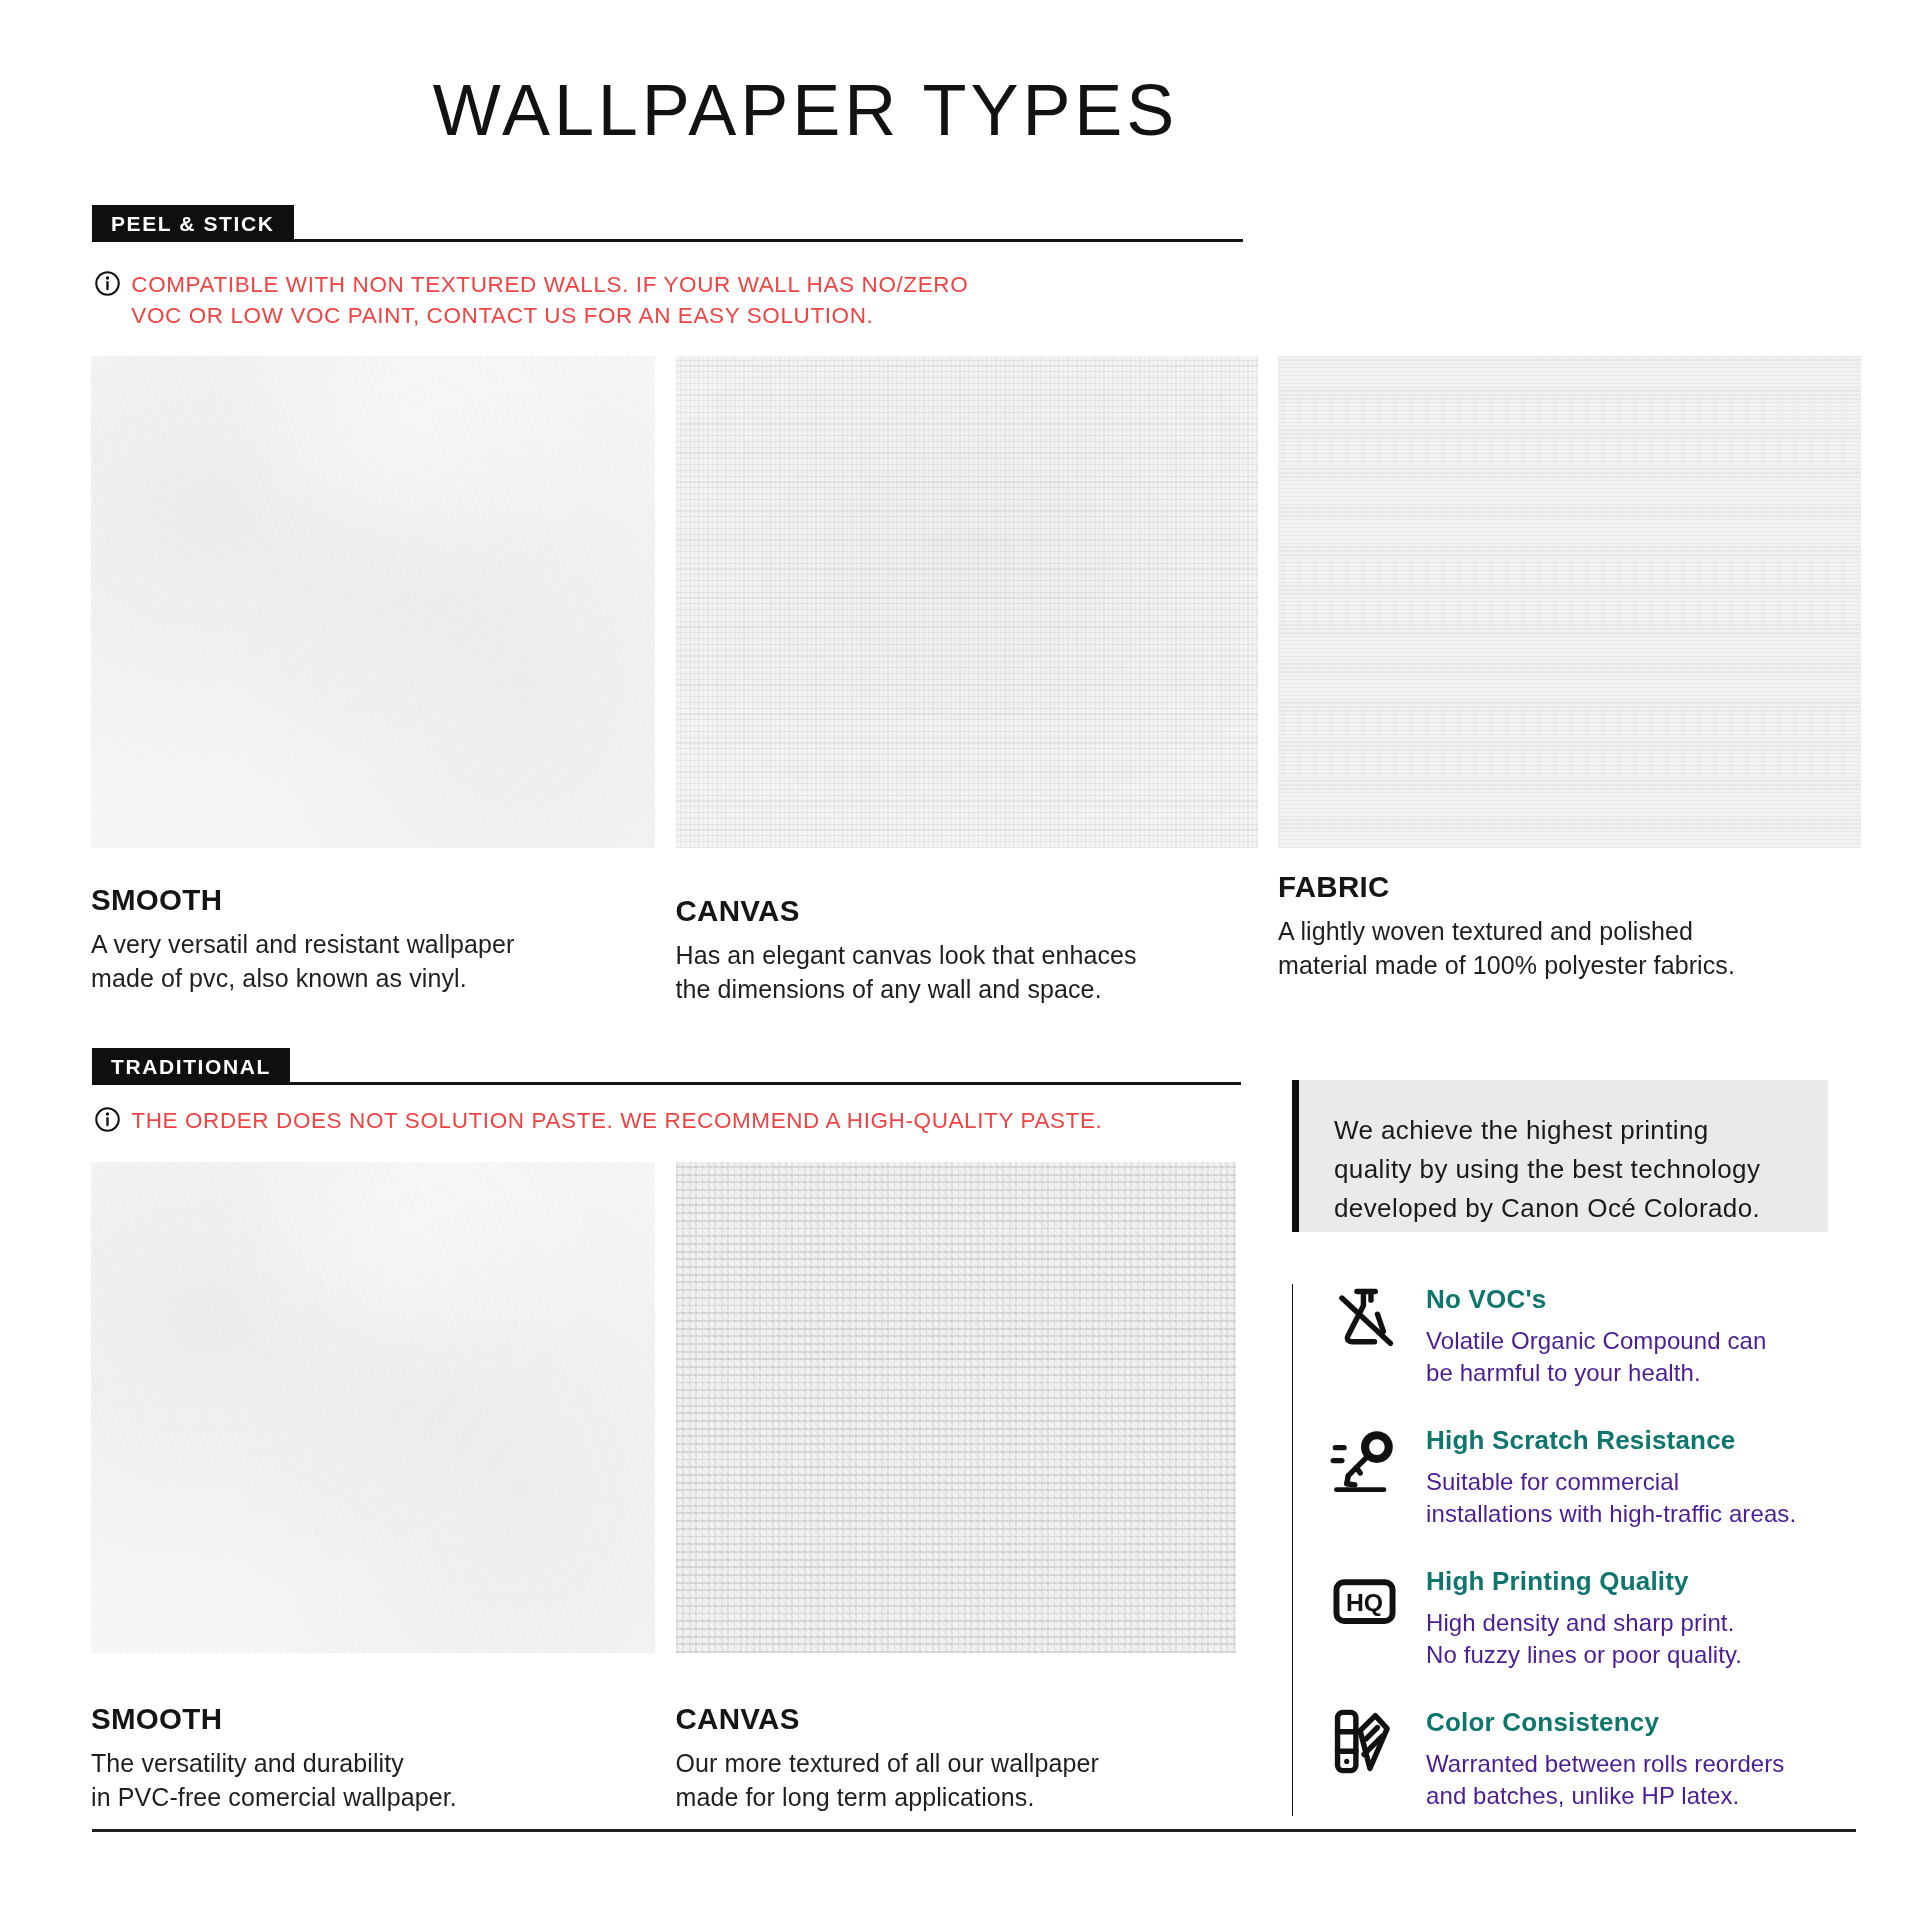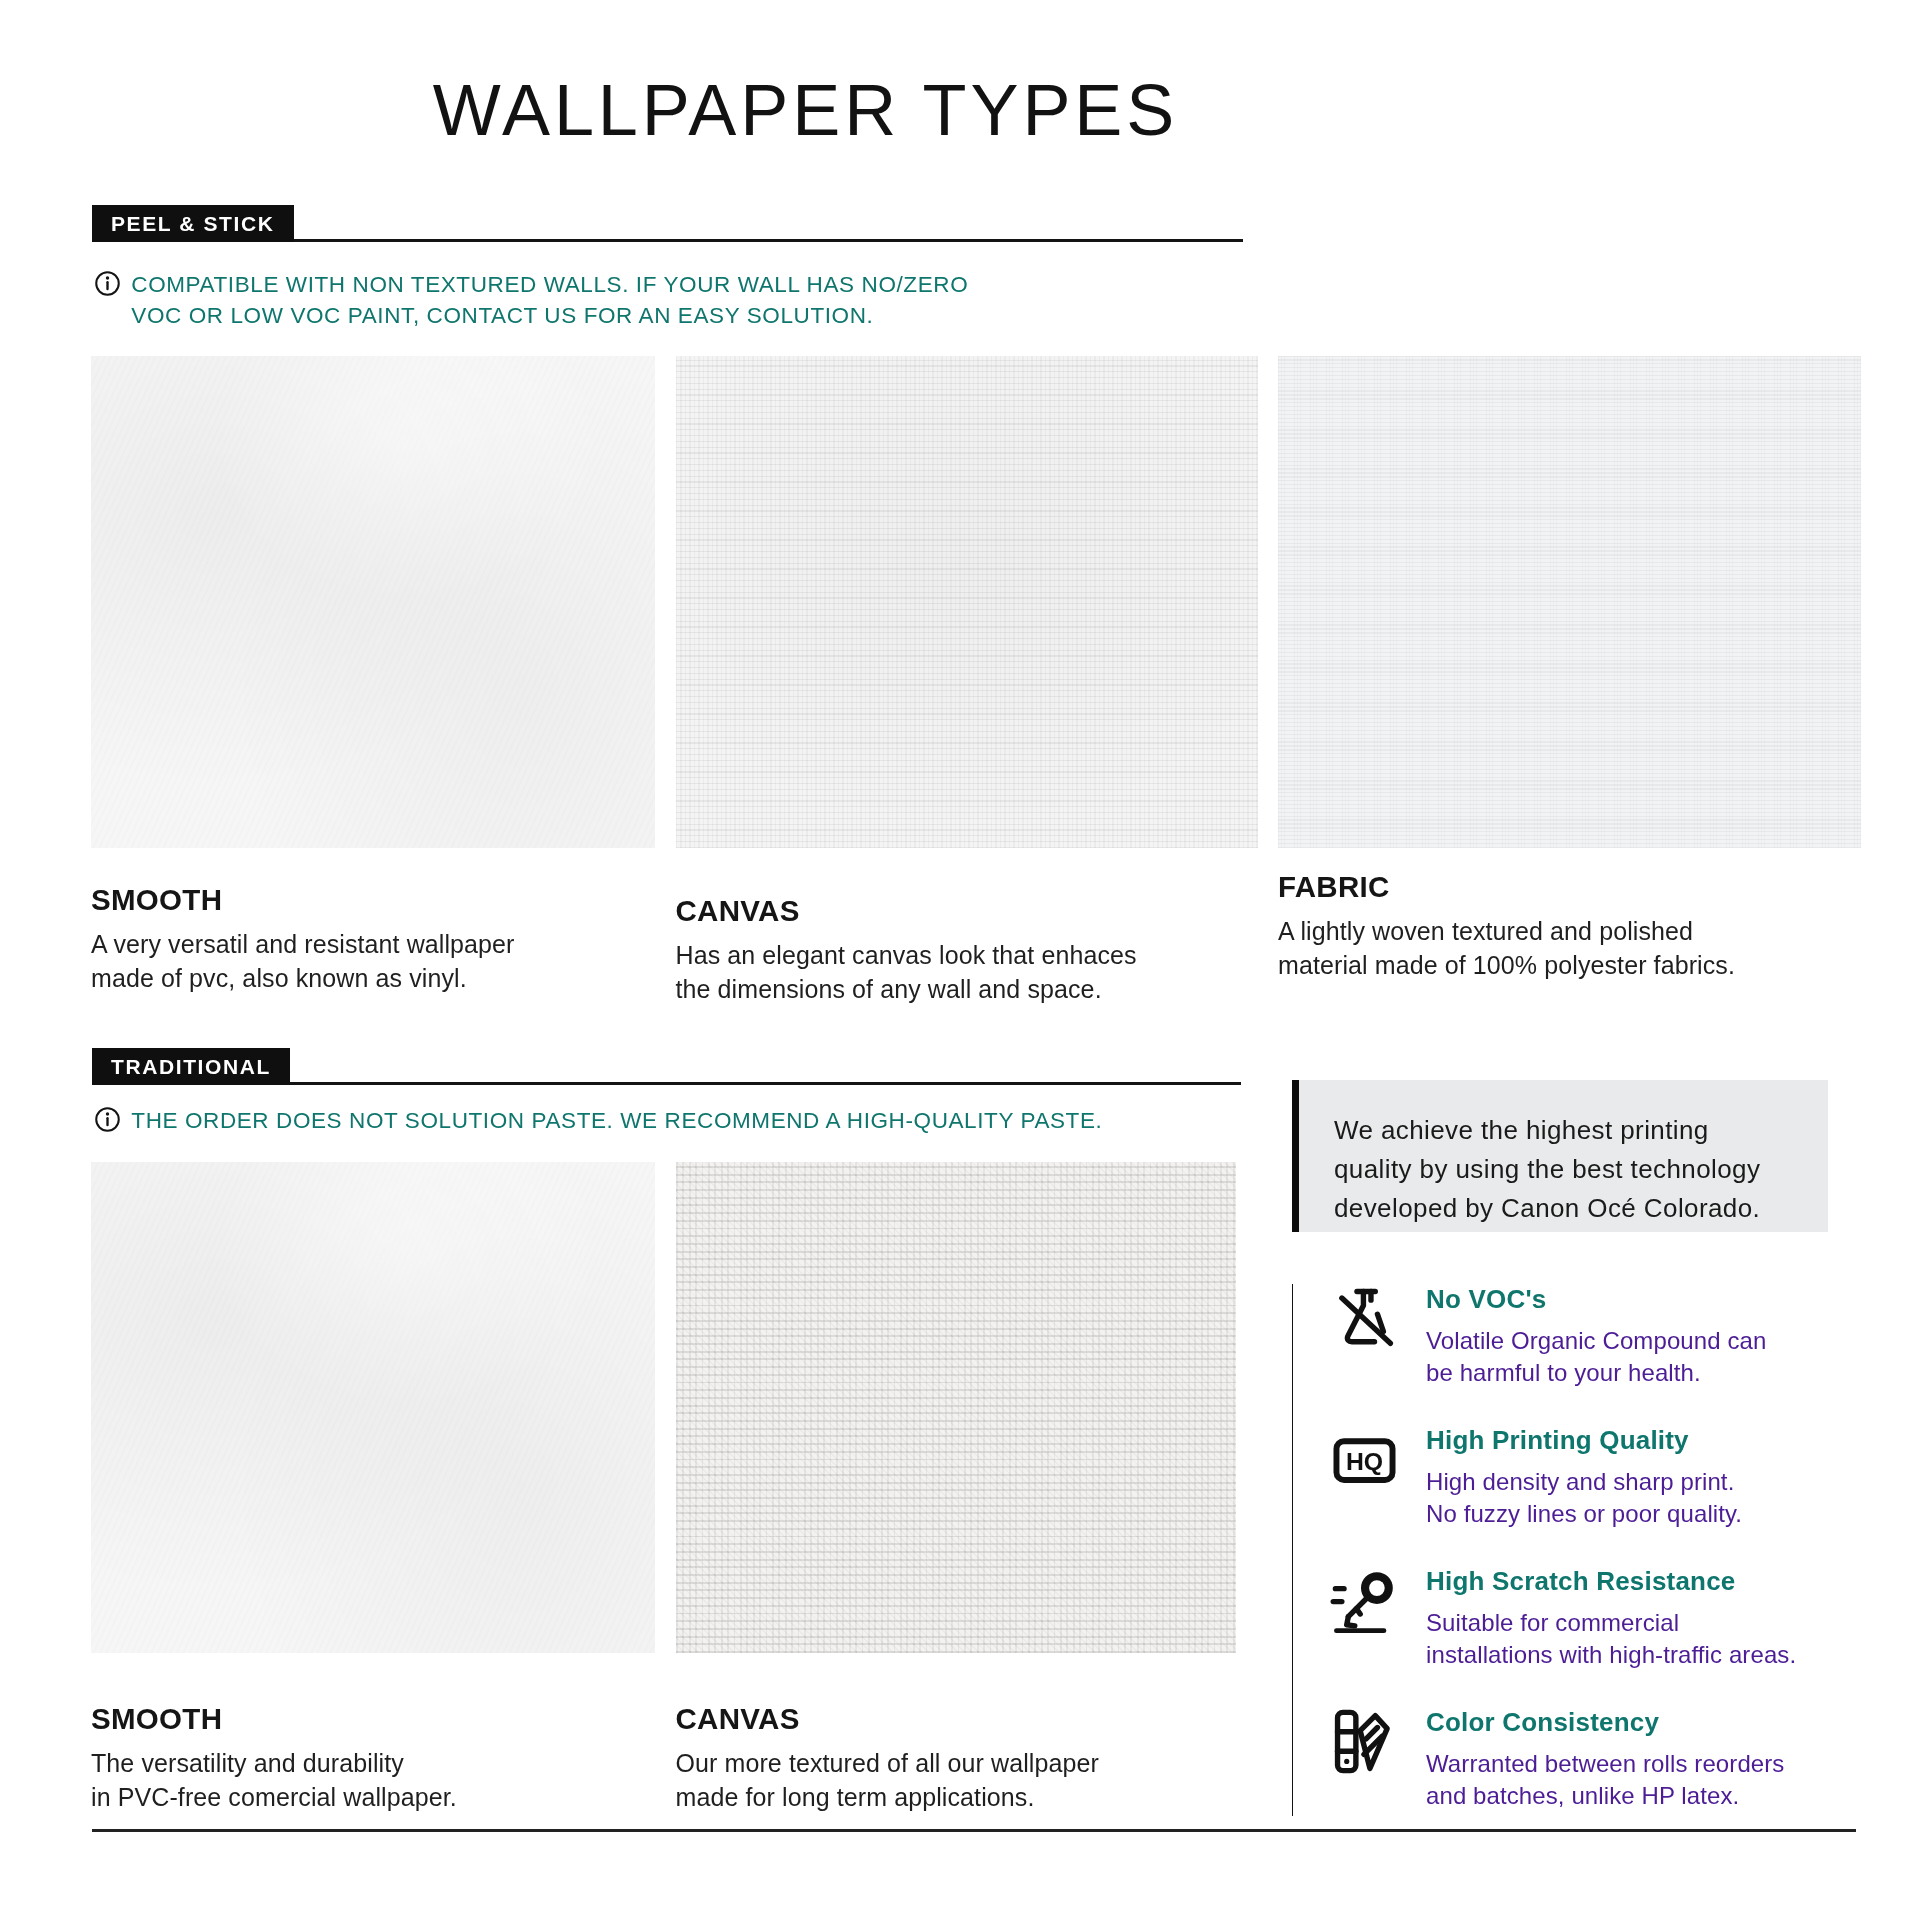--- a/index.html
+++ b/index.html
@@ -23,21 +23,21 @@
   .rule-ps{left:92px;top:239px;width:1151px;}
   .rule-trad{left:92px;top:1082px;width:1149px;}
   .rule-bottom{left:92px;top:1829px;width:1764px;background:#222222;}
 
   .note{
     position:absolute;left:94px;display:flex;align-items:flex-start;gap:10.3px;
   }
   .note-ps{top:270px;}
   .note-trad{top:1106px;}
   .note .note-text{
-    font-size:22.5px;line-height:31px;letter-spacing:0.6px;color:#0f766e;
+    font-size:22.5px;line-height:31px;letter-spacing:0.6px;color:#ef4444;
     white-space:pre-line;margin-top:-1.3px;
   }
   .info-glyph{flex:none;width:27px;height:27px;}
 
   .swatch-row{position:absolute;left:91px;display:flex;gap:20.5px;}
   .row-ps{top:356px;}
   .row-trad{top:1162px;}
   .c1{width:564px;}
   .c2{width:582px;}
   .c3{width:583px;}
@@ -199,34 +199,20 @@
       <span>
         <div class="feature-title">No VOC's</div>
         <div class="feature-desc">Volatile Organic Compound can
 be harmful to your health.</div>
       </span>
     </div>
 
     <div class="feature">
       <span class="feature-icon">
         <svg viewBox="0 0 64 64">
-          <rect x="6" y="15" width="52" height="36" rx="7" fill="none" stroke="#111111" stroke-width="5.5"></rect>
-          <text x="32" y="41.5" text-anchor="middle" font-family="Liberation Sans, sans-serif" font-size="23" font-weight="700" fill="#111111">HQ</text>
-        </svg>
-      </span>
-      <span>
-        <div class="feature-title">High Printing Quality</div>
-        <div class="feature-desc">High density and sharp print.
-No fuzzy lines or poor quality.</div>
-      </span>
-    </div>
-
-    <div class="feature">
-      <span class="feature-icon">
-        <svg viewBox="0 0 64 64">
           <g fill="none" stroke="#111111" stroke-width="5" stroke-linecap="round" stroke-linejoin="round">
             <circle cx="43.5" cy="20.5" r="11" stroke-width="7.5"></circle>
             <path d="M35 29 L17 47"></path>
             <path d="M17 47 l-1.5 7.5 7.5 1"></path>
             <path d="M24.5 39.5 l3.5 5"></path>
             <line x1="5" y1="21" x2="13" y2="21"></line>
             <line x1="3" y1="33" x2="11" y2="33"></line>
             <line x1="6" y1="60" x2="50" y2="60" stroke-width="4.5"></line>
           </g>
           <circle cx="46.5" cy="17.5" r="3" fill="#ffffff"></circle>
@@ -235,20 +221,34 @@
       <span>
         <div class="feature-title">High Scratch Resistance</div>
         <div class="feature-desc">Suitable for commercial
 installations with high-traffic areas.</div>
       </span>
     </div>
 
     <div class="feature">
       <span class="feature-icon">
         <svg viewBox="0 0 64 64">
+          <rect x="6" y="15" width="52" height="36" rx="7" fill="none" stroke="#111111" stroke-width="5.5"></rect>
+          <text x="32" y="41.5" text-anchor="middle" font-family="Liberation Sans, sans-serif" font-size="23" font-weight="700" fill="#111111">HQ</text>
+        </svg>
+      </span>
+      <span>
+        <div class="feature-title">High Printing Quality</div>
+        <div class="feature-desc">High density and sharp print.
+No fuzzy lines or poor quality.</div>
+      </span>
+    </div>
+
+    <div class="feature">
+      <span class="feature-icon">
+        <svg viewBox="0 0 64 64">
           <g fill="none" stroke="#111111" stroke-width="5" stroke-linecap="round" stroke-linejoin="round">
             <rect x="7" y="5" width="17" height="54" rx="5"></rect>
             <line x1="7" y1="23" x2="24" y2="23"></line>
             <line x1="7" y1="41" x2="24" y2="41"></line>
             <path d="M28 22 L42 8 L53 20 L37 57 Z"></path>
             <path d="M33.5 29.5 L44 19"></path>
             <path d="M31.5 44 L48.5 27"></path>
           </g>
           <circle cx="15.5" cy="50.5" r="2.4" fill="#111111"></circle>
         </svg>

